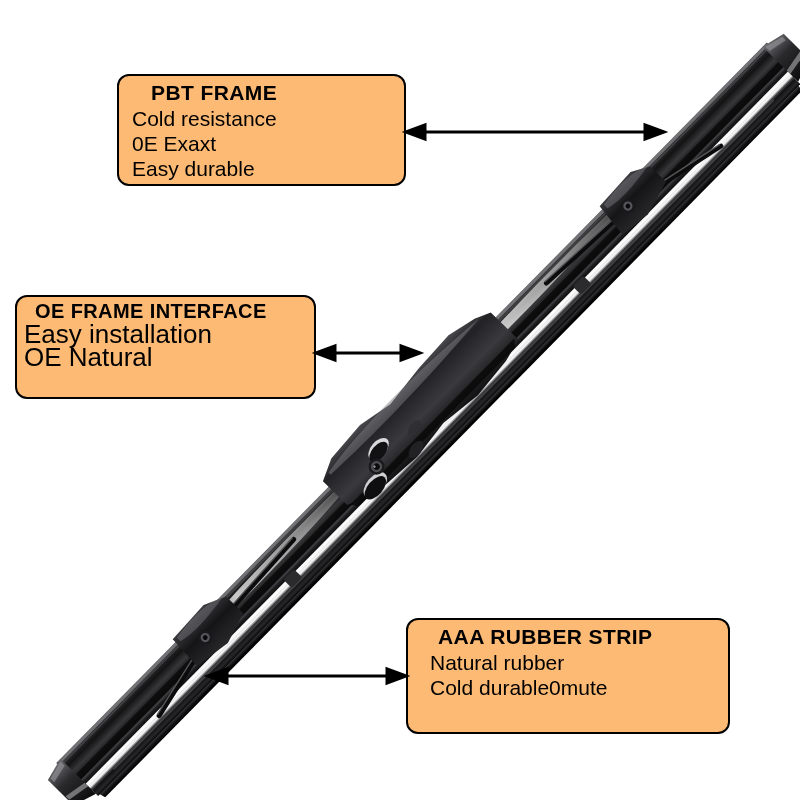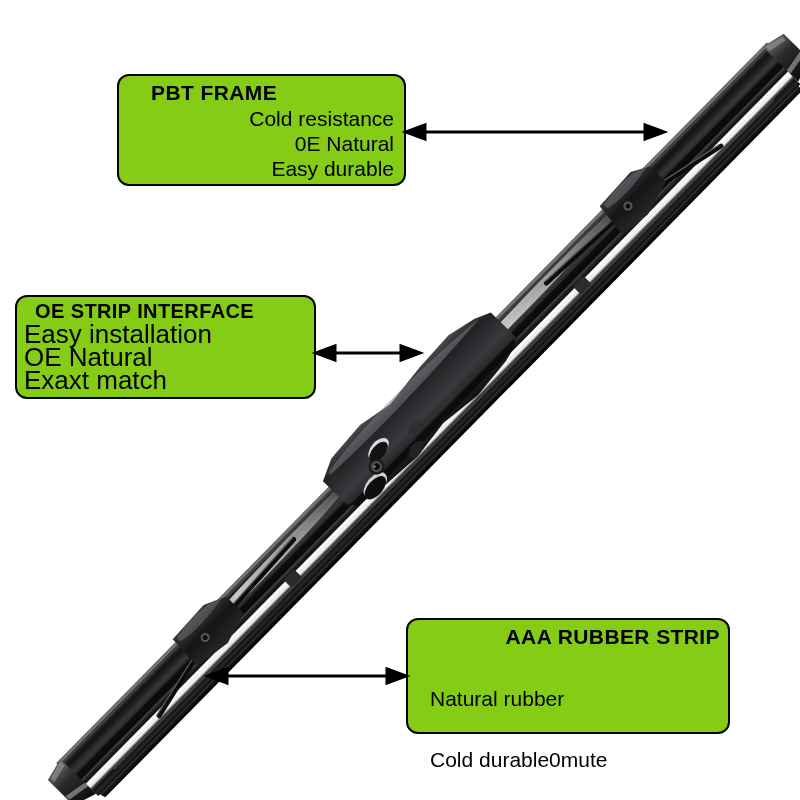--- a/index.html
+++ b/index.html
@@ -23,21 +23,21 @@
   }
   #overlay-svg {
     position: absolute;
     left: 0; top: 0;
     width: 800px;
     height: 800px;
     pointer-events: none;
   }
   .callout {
     position: absolute;
-    background: #84cc16;
+    background: #fdba74;
     border: 2px solid #000000;
     border-radius: 12px;
     box-sizing: border-box;
     padding: 4px 10px 6px 10px;
   }
   .callout-title {
     font-weight: bold;
     font-size: 21px;
     line-height: 26px;
     letter-spacing: 0.4px;
@@ -47,35 +47,35 @@
   .callout-line {
     font-size: 21px;
     line-height: 25px;
     color: #000000;
     white-space: nowrap;
   }
   #callout-pbt-frame {
     left: 117px; top: 74px; width: 289px; height: 112px;
   }
   #callout-pbt-frame .callout-title { padding-left: 22px; }
-  #callout-pbt-frame .callout-line { padding-left: 3px; text-align: right; }
+  #callout-pbt-frame .callout-line { padding-left: 3px; }
 
   #callout-oe-wiper-interface {
     left: 15px; top: 295px; width: 301px; height: 104px;
     padding: 2px 6px 4px 6px;
   }
   #callout-oe-wiper-interface .callout-title { font-size: 20px; line-height: 24px; padding-left: 12px; }
   #callout-oe-wiper-interface .callout-line { font-size: 26px; line-height: 23px; padding-left: 1px; }
 
   #callout-aaa-rubber-strip {
     left: 406px; top: 618px; width: 324px; height: 116px;
     padding: 4px 8px 6px 8px;
   }
-  #callout-aaa-rubber-strip .callout-title { padding-left: 22px; text-align: right; }
-  #callout-aaa-rubber-strip .callout-line { padding-left: 14px; margin-top: 36px; }
+  #callout-aaa-rubber-strip .callout-title { padding-left: 22px; }
+  #callout-aaa-rubber-strip .callout-line { padding-left: 14px; }
 </style>
 </head>
 <body>
 
 <div id="stage">
 
   <svg id="product-svg" viewBox="0 0 800 800">
     <defs>
 
       <linearGradient id="gFrameTop" x1="0" y1="0" x2="0" y2="1">
@@ -244,29 +244,28 @@
         <path d="M -502 -24 L -521 -19 L -521 -14 L -502 -18 Z" fill="#9a9a9f" opacity="0.6"></path>
         <path d="M -500 8 L -523 4 L -523 9 L -500 13 Z" fill="#cccccf" opacity="0.5"></path>
       </g>
 
     </g>
   </svg>
 
   <div class="callout" id="callout-pbt-frame">
     <div class="callout-title">PBT FRAME</div>
     <div class="callout-line">Cold resistance</div>
-    <div class="callout-line">0E Natural</div>
+    <div class="callout-line">0E Exaxt</div>
     <div class="callout-line">Easy durable</div>
   </div>
 
   <div class="callout" id="callout-oe-wiper-interface">
-    <div class="callout-title">OE STRIP INTERFACE</div>
+    <div class="callout-title">OE FRAME INTERFACE</div>
     <div class="callout-line">Easy installation</div>
     <div class="callout-line">OE Natural</div>
-    <div class="callout-line">Exaxt match</div>
   </div>
 
   <div class="callout" id="callout-aaa-rubber-strip">
     <div class="callout-title">AAA RUBBER STRIP</div>
     <div class="callout-line">Natural rubber</div>
     <div class="callout-line">Cold durable0mute</div>
   </div>
 
   <svg id="overlay-svg" viewBox="0 0 800 800">
     <g stroke="#000000" stroke-width="3" fill="#000000">

